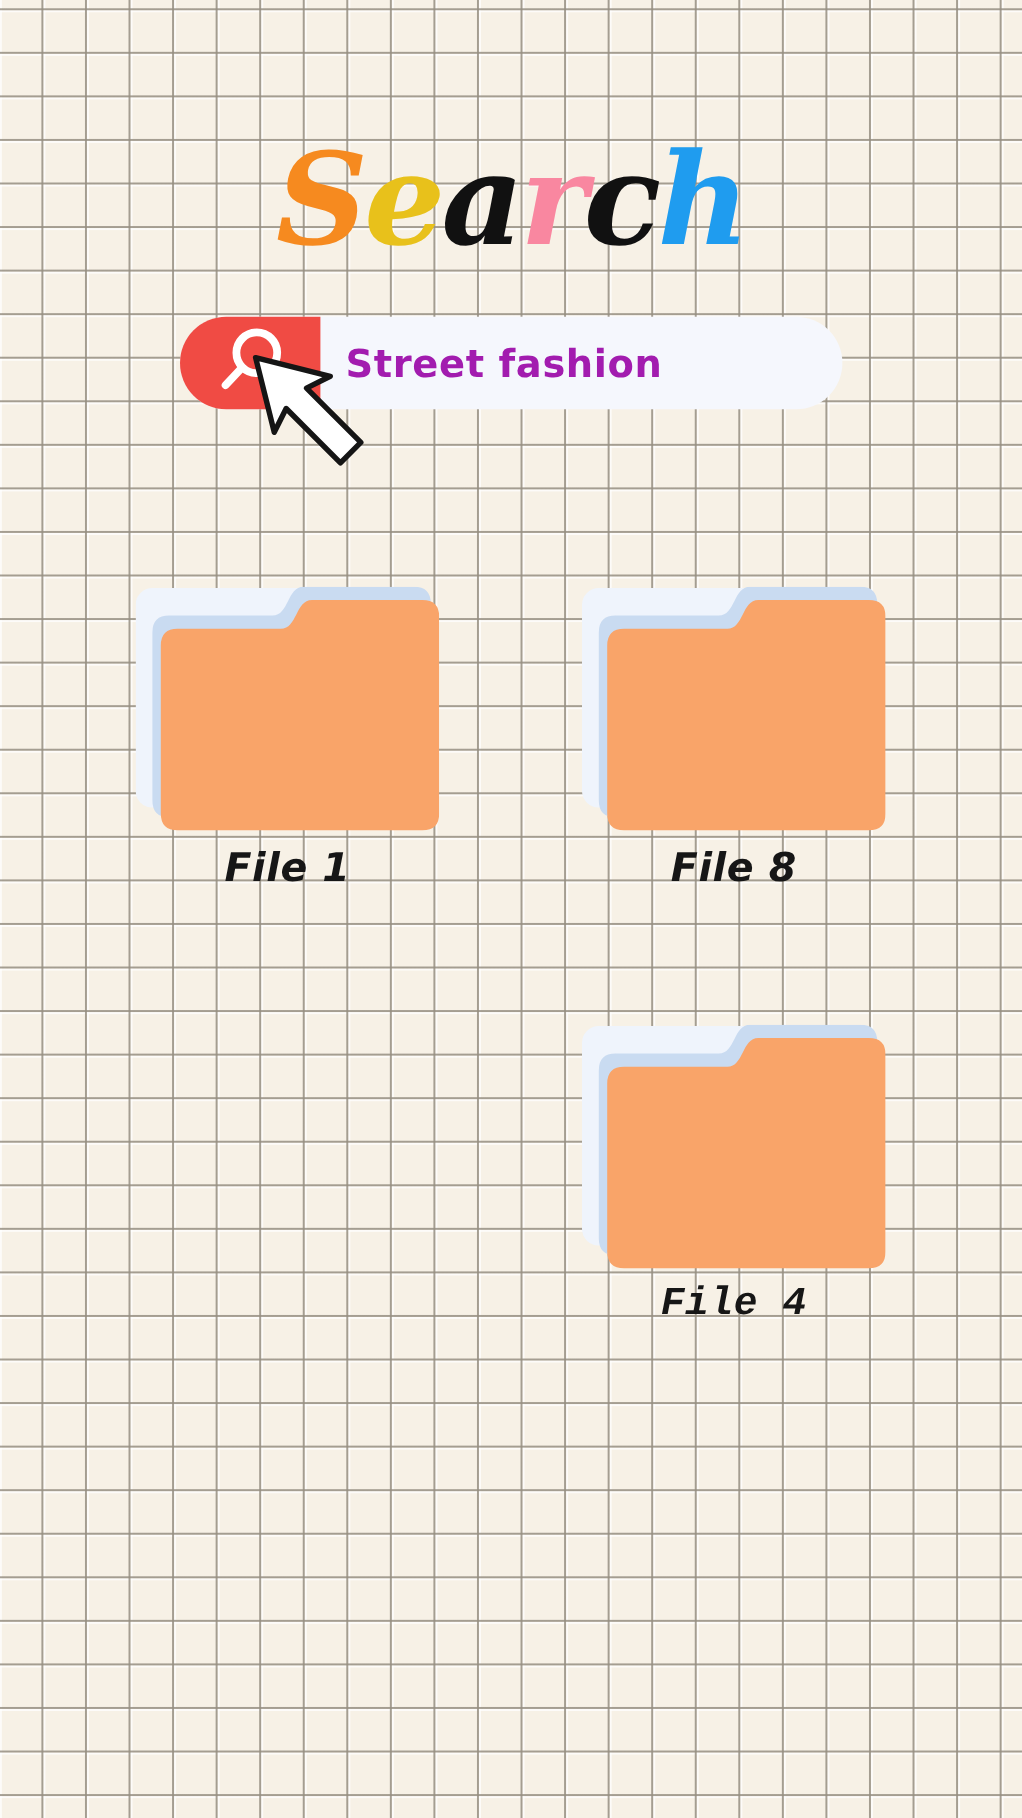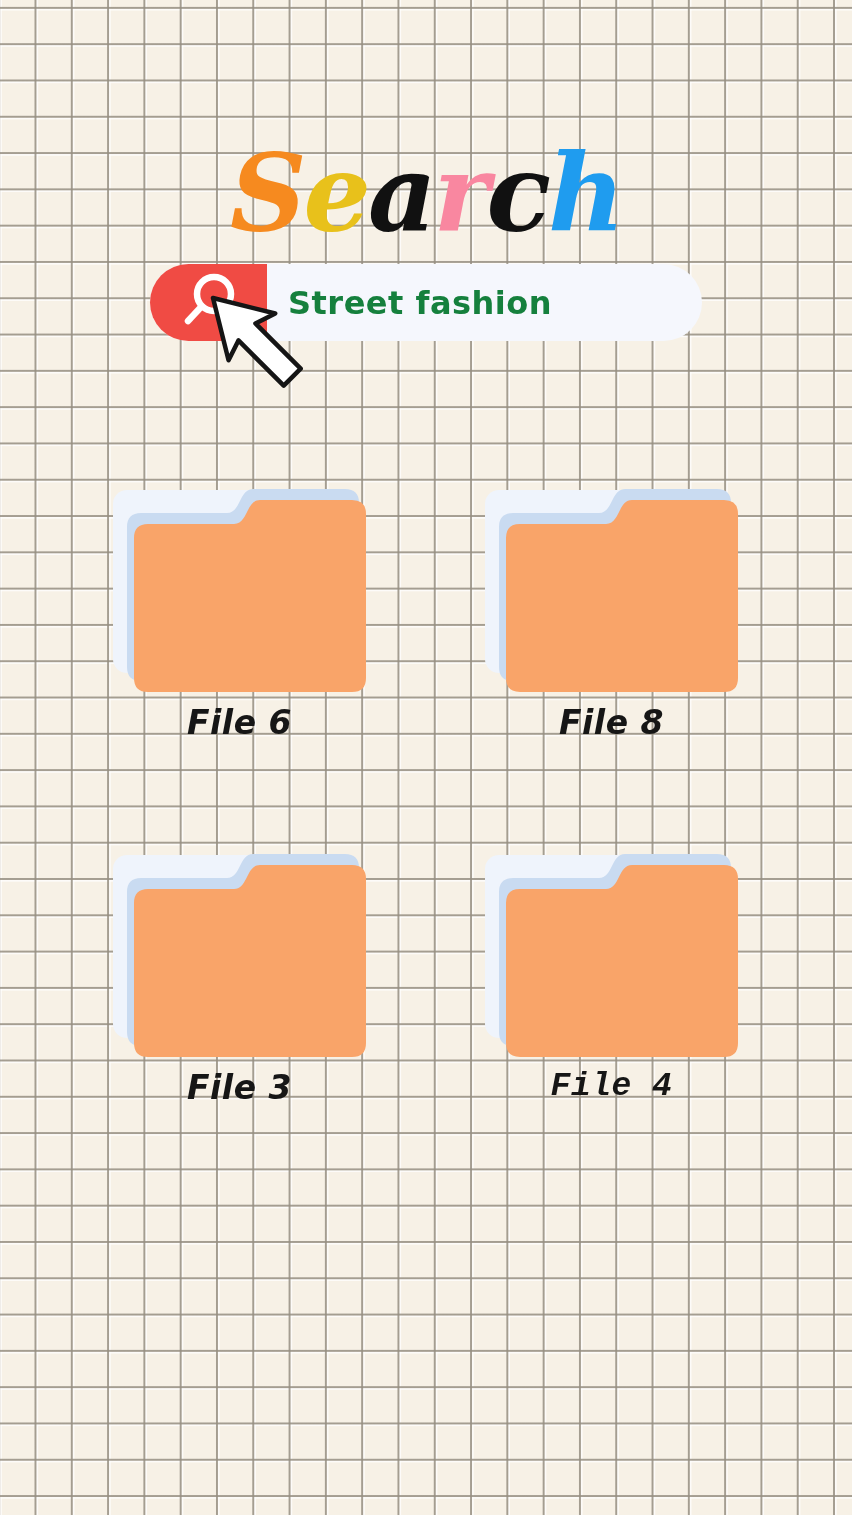--- a/index.html
+++ b/index.html
@@ -18,21 +18,20 @@
     font-family:"DejaVu Sans", sans-serif;
   }
   .title{
     position:absolute;top:110px;left:0;right:0;
     text-align:center;
     font-family:"DejaVu Serif", serif;
     font-weight:bold;font-style:italic;
     font-size:106px;line-height:1.05;
     letter-spacing:-3px;
     user-select:none;
-    margin-top:27px;
   }
   .searchbar{
     position:absolute;left:150px;top:264px;
     width:552px;height:77px;
     background:#F5F7FD;
     border-radius:39px;
   }
   .search-btn{
     position:absolute;left:0;top:0;
     width:117px;height:77px;
@@ -70,55 +69,47 @@
     <span style="color: rgb(246, 138, 31);">S</span><span style="color: rgb(232, 193, 27);">e</span><span style="color: rgb(17, 17, 17);">a</span><span style="color: rgb(249, 135, 160);">r</span><span style="color: rgb(17, 17, 17);">c</span><span style="color: rgb(31, 156, 239);">h</span>
   </div>
 
   <div class="searchbar">
     <div class="search-btn">
       <svg width="117" height="77" viewBox="0 0 117 77" aria-hidden="true">
         <circle cx="64" cy="30" r="17" fill="none" stroke="#FFFFFF" stroke-width="6.5"></circle>
         <line x1="51.5" y1="42.5" x2="38" y2="57" stroke="#FFFFFF" stroke-width="6.5" stroke-linecap="round"></line>
       </svg>
     </div>
-    <div class="query" style="color: #15803d; text-align: right;">Street fashion</div>
+    <div class="query" style="color: #a21caf; text-align: right;">Street fashion</div>
   </div>
 
   <svg class="cursor" width="200" height="150" viewBox="0 0 200 150">
     <g transform="translate(53,18) rotate(-45)">
       <polygon points="0,0 33,55 12,48 12,112 -12,112 -12,48 -33,55" fill="#FFFFFF" stroke="#151515" stroke-width="4.5" stroke-linejoin="round"></polygon>
     </g>
   </svg>
 
   <div class="folder f1">
     <svg width="253" height="203" viewBox="0 0 253 203">
       <rect x="0" y="1" width="232" height="183" rx="14" fill="#EFF4FC"></rect>
       <path transform="translate(14,0)" d="M0 38 Q0 24 14 24 L100 24 C114 24 112 0 126 0 L218 0 Q232 0 232 14 L232 178 Q232 192 218 192 L14 192 Q0 192 0 178 Z" fill="#C9DBF1"></path>
       <path transform="translate(21,11)" d="M0 38 Q0 24 14 24 L100 24 C114 24 112 0 126 0 L218 0 Q232 0 232 14 L232 178 Q232 192 218 192 L14 192 Q0 192 0 178 Z" fill="#F9A469"></path>
     </svg>
-    <div class="folder-label">File 6</div>
+    <div class="folder-label">File 1</div>
   </div>
 
   <div class="folder f2">
     <svg width="253" height="203" viewBox="0 0 253 203">
       <rect x="0" y="1" width="232" height="183" rx="14" fill="#EFF4FC"></rect>
       <path transform="translate(14,0)" d="M0 38 Q0 24 14 24 L100 24 C114 24 112 0 126 0 L218 0 Q232 0 232 14 L232 178 Q232 192 218 192 L14 192 Q0 192 0 178 Z" fill="#C9DBF1"></path>
       <path transform="translate(21,11)" d="M0 38 Q0 24 14 24 L100 24 C114 24 112 0 126 0 L218 0 Q232 0 232 14 L232 178 Q232 192 218 192 L14 192 Q0 192 0 178 Z" fill="#F9A469"></path>
     </svg>
     <div class="folder-label">File 8</div>
   </div>
 
-  <div class="folder f3">
-    <svg width="253" height="203" viewBox="0 0 253 203">
-      <rect x="0" y="1" width="232" height="183" rx="14" fill="#EFF4FC"></rect>
-      <path transform="translate(14,0)" d="M0 38 Q0 24 14 24 L100 24 C114 24 112 0 126 0 L218 0 Q232 0 232 14 L232 178 Q232 192 218 192 L14 192 Q0 192 0 178 Z" fill="#C9DBF1"></path>
-      <path transform="translate(21,11)" d="M0 38 Q0 24 14 24 L100 24 C114 24 112 0 126 0 L218 0 Q232 0 232 14 L232 178 Q232 192 218 192 L14 192 Q0 192 0 178 Z" fill="#F9A469"></path>
-    </svg>
-    <div class="folder-label">File 3</div>
-  </div>
 
   <div class="folder f4">
     <svg width="253" height="203" viewBox="0 0 253 203">
       <rect x="0" y="1" width="232" height="183" rx="14" fill="#EFF4FC"></rect>
       <path transform="translate(14,0)" d="M0 38 Q0 24 14 24 L100 24 C114 24 112 0 126 0 L218 0 Q232 0 232 14 L232 178 Q232 192 218 192 L14 192 Q0 192 0 178 Z" fill="#C9DBF1"></path>
       <path transform="translate(21,11)" d="M0 38 Q0 24 14 24 L100 24 C114 24 112 0 126 0 L218 0 Q232 0 232 14 L232 178 Q232 192 218 192 L14 192 Q0 192 0 178 Z" fill="#F9A469"></path>
     </svg>
     <div class="folder-label">File 4</div>
   </div>
 

